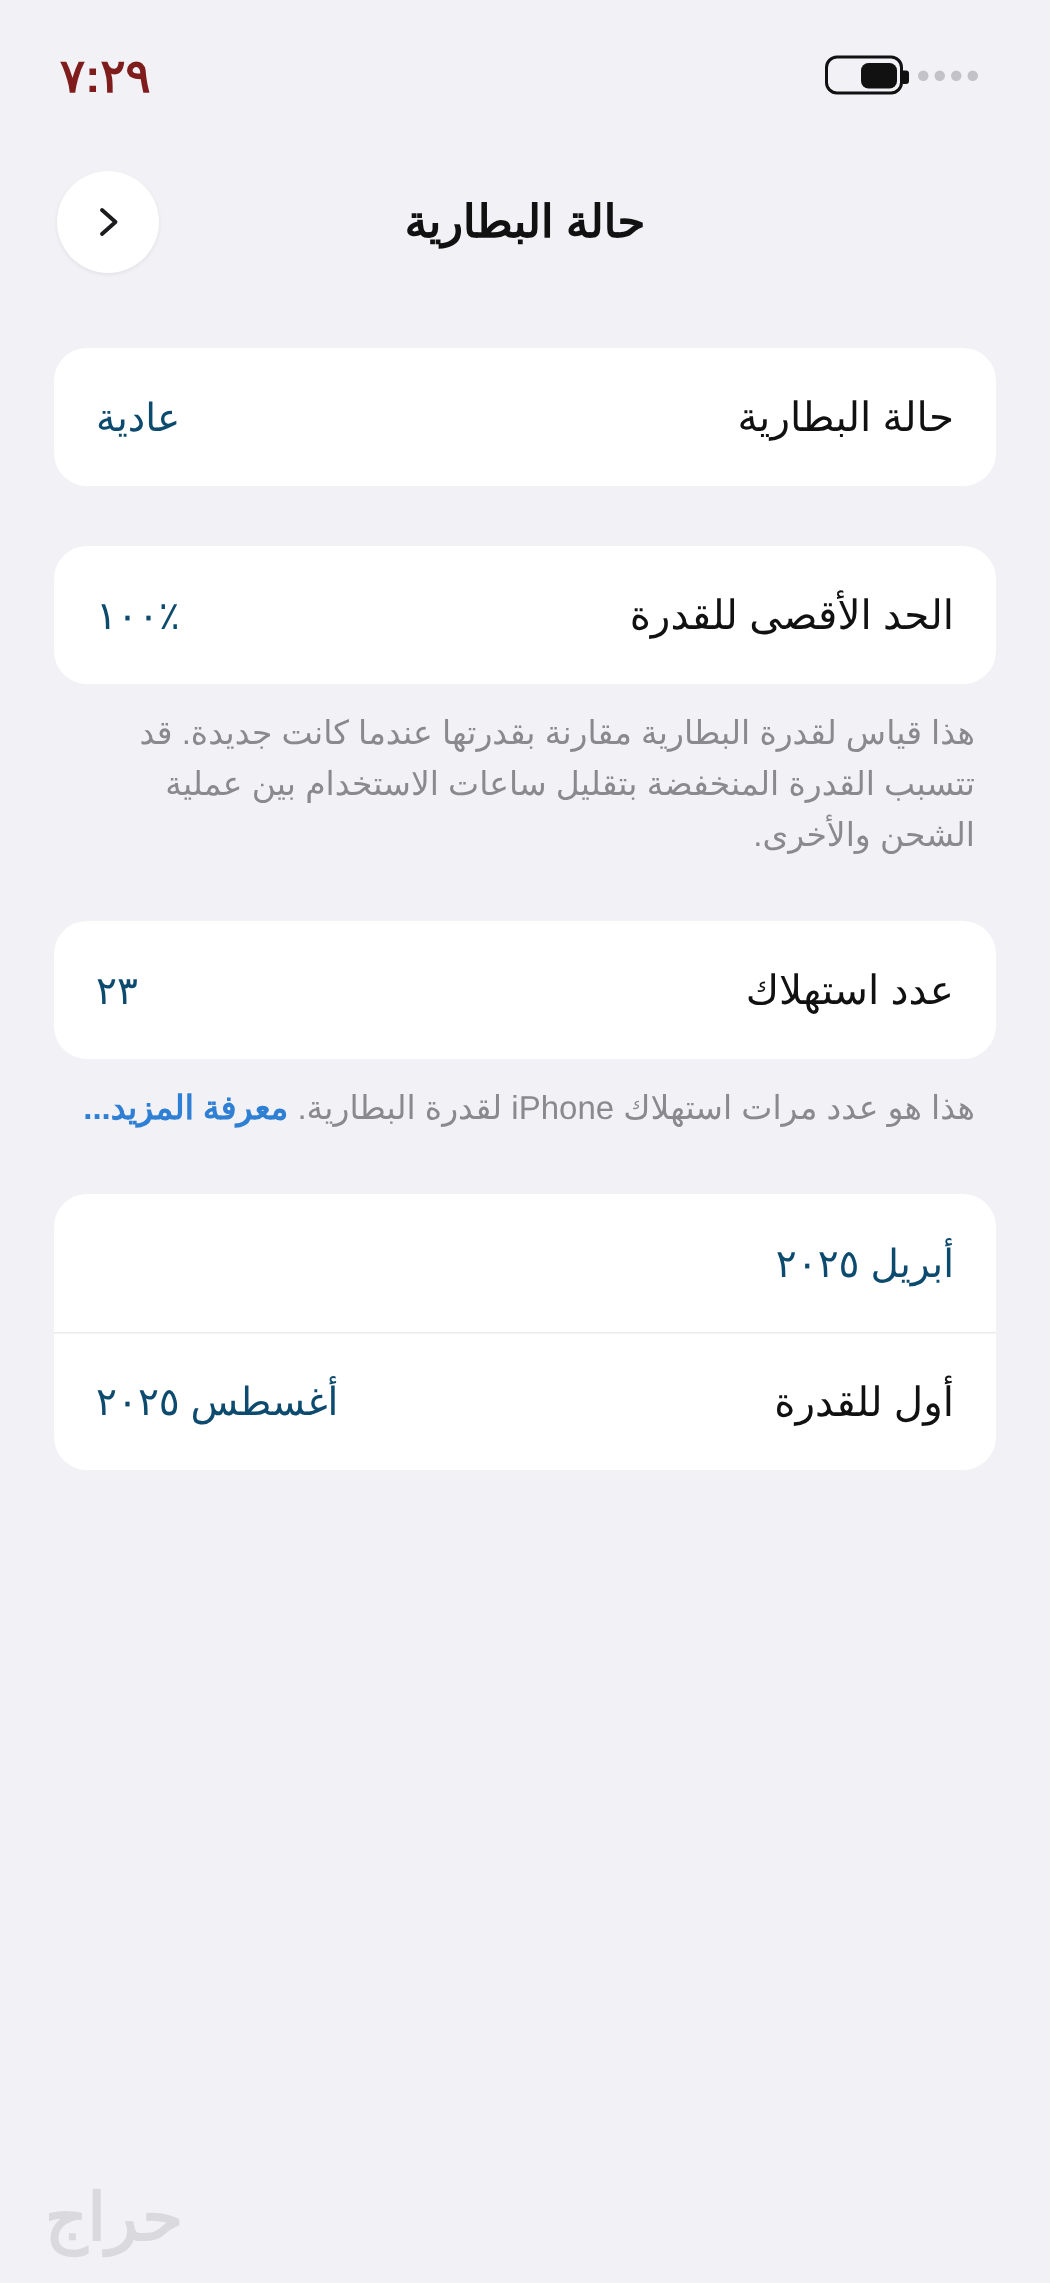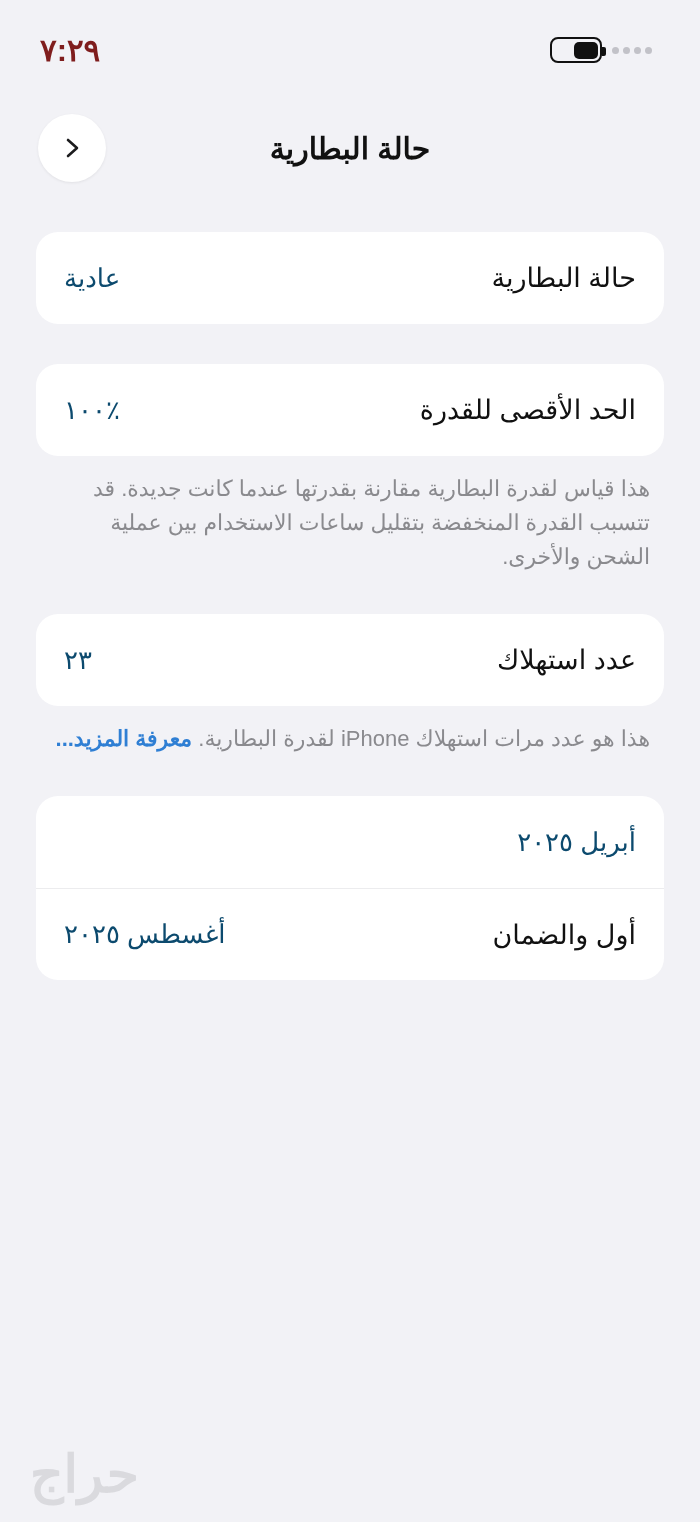--- a/index.html
+++ b/index.html
@@ -144,21 +144,21 @@
     color: #2f7fd4;
     font-weight: 600;
   }
   .gap-md { height: 40px; }
 
   
   .watermark {
     position: absolute;
     bottom: 18px;
     left: 30px;
-    font-size: 52px;
+    font-size: 44px;
     color: #dadade;
     letter-spacing: 2px;
     font-weight: 700;
     user-select: none;
   }
 </style>
 </head>
 <body>
 
 <div class="status-bar">
@@ -218,20 +218,20 @@
     <span>هذا هو عدد مرات استهلاك iPhone لقدرة البطارية. </span><span class="link">معرفة المزيد...</span>
   </div>
 
   <div class="gap-md"></div>
 
   <div class="card">
     <div class="row">
       <span class="row-value">أبريل ٢٠٢٥</span>
     </div>
     <div class="row">
-      <span class="row-label">أول والضمان</span>
+      <span class="row-label">أول للقدرة</span>
       <span class="row-value">أغسطس ٢٠٢٥</span>
     </div>
   </div>
 
 </div>
 
 <div class="watermark">حراج</div>
 
 </body></html>

